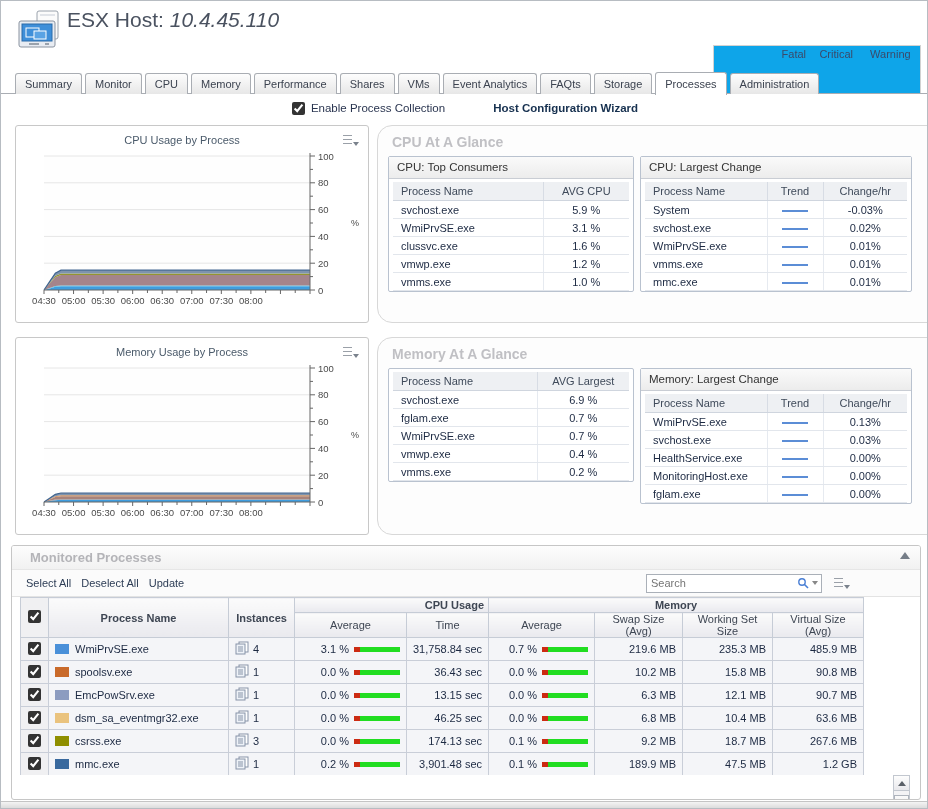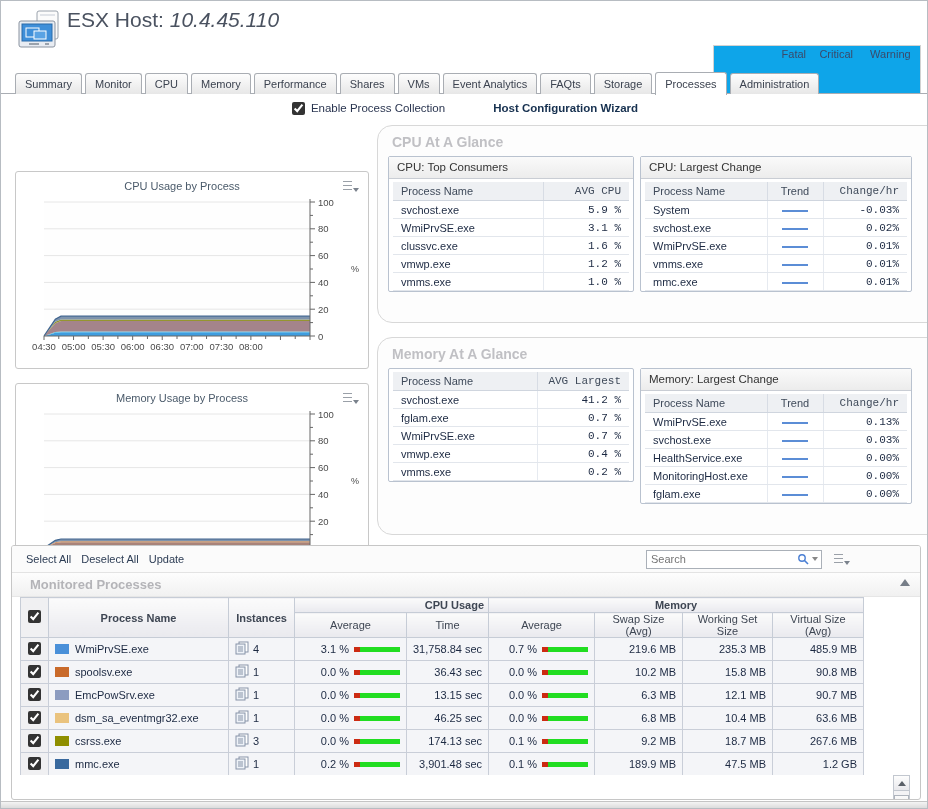--- a/index.html
+++ b/index.html
@@ -37,42 +37,42 @@
   .tab.active { background:#fff; height:23px; line-height:22px; z-index:2; margin-bottom:-1px; }
 
   
   #ctrls { position:absolute; left:0; top:96px; width:928px; height:22px;
     display:flex; justify-content:center; align-items:center; gap:48px; }
   #ctrls .cb-wrap { display:flex; align-items:center; gap:6px; font-size:11.5px; color:#2a3550; }
   #wizard-link { font-size:11.5px; font-weight:bold; color:#16304f; cursor:pointer; }
 
   
   .chart-panel { position:absolute; left:14px; width:354px; height:198px;
-    background:#fff; border:1px solid #c8c8c8; border-radius:3px;margin-top:46px; }
+    background:#fff; border:1px solid #c8c8c8; border-radius:3px; }
   .chart-title { position:absolute; left:0; right:20px; top:8px; text-align:center;
     font-size:11px; color:#4a5a6a; }
   .list-icon { position:absolute; right:9px; top:8px; width:16px; height:12px; cursor:pointer; }
   .list-icon .lines { position:absolute; left:0; top:1px; width:9px; height:9px;
     background:repeating-linear-gradient(#9aa0a8 0 1px,transparent 1px 4px); }
   .list-icon .arr { position:absolute; right:0; bottom:0; width:0; height:0;
     border-left:3px solid transparent; border-right:3px solid transparent; border-top:4px solid #7a828c; }
   .chart-svg { position:absolute; left:10px; top:24px; }
 
   .glance-panel { position:absolute; left:376px; width:636px; height:198px;
     background:#fdfdfd; border:1px solid #d8d8d8; border-radius:15px; }
   .glance-title { position:absolute; left:14px; top:8px; font-size:14px; font-weight:bold; color:#c0c0c4; }
 
   .g-table { position:absolute; top:30px; background:#fff; border:1px solid #b9c2cf; border-radius:2px; }
   .g-table .g-cap { height:22px; line-height:21px; padding-left:8px; font-size:11.5px; color:#333;
     background:linear-gradient(#fafafa,#ececec); border-bottom:1px solid #c9cdd4; }
   .g-table table { border-collapse:collapse; width:calc(100% - 8px); margin:3px 4px 0 4px; font-size:11px; }
   .g-table th { background:#eef0f3; color:#3f4a5a; font-weight:normal; text-align:left;
     padding:3px 8px; border-bottom:1px solid #cfd5de; border-right:1px solid #d7dce4; }
   .g-table th:last-child, .g-table td:last-child { border-right:none; }
-  .g-table th.num, .g-table td.num { text-align:right;font-family:Liberation Mono, monospace; }
+  .g-table th.num, .g-table td.num { text-align:center; }
   .g-table th.ctr, .g-table td.ctr { text-align:center; }
   .g-table td { color:#1c2942; padding:2.5px 8px; border-bottom:1px solid #e2e6ec; border-right:1px solid #e6eaf0; }
   .trend-dash { display:inline-block; width:26px; height:2px; background:#5b8dd6; vertical-align:middle; }
 
   
   #mon-panel { position:absolute; left:10px; top:544px; width:910px; height:255px;
     background:#fff; border:1px solid #c6c6c6; border-radius:3px; overflow:hidden; }
   #mon-head { height:24px; background:linear-gradient(#fdfdfd,#f1f1f1); border-bottom:1px solid #e6e6e6;
     position:relative; }
   #mon-title { position:absolute; left:18px; top:4px; font-size:13px; font-weight:bold; color:#b4b4b8; }
@@ -389,21 +389,21 @@
       <table>
         <thead>
             <tr>
           <th>Process Name</th>
           <th class="num" style="width:92px">AVG Largest</th>
         </tr>
           </thead>
         <tbody id="mem-top-body">
             <tr>
               <td>svchost.exe</td>
-              <td class="num">41.2 %</td>
+              <td class="num">6.9 %</td>
             </tr>
             <tr>
               <td>fglam.exe</td>
               <td class="num">0.7 %</td>
             </tr>
             <tr>
               <td>WmiPrvSE.exe</td>
               <td class="num">0.7 %</td>
             </tr>
             <tr>
@@ -452,42 +452,42 @@
               <td>fglam.exe</td>
               <td class="ctr"><span class="trend-dash"></span></td>
               <td class="num">0.00%</td>
             </tr>
           </tbody>
       </table>
     </div>
   </div>
 
   <div id="mon-panel">
+    <div id="mon-head">
+      <span id="mon-title">Monitored Processes</span>
+      <span id="mon-collapse"></span>
+    </div>
     <div id="mon-toolbar">
       <span class="tlink">Select All</span>
       <span class="tlink">Deselect All</span>
       <span class="tlink">Update</span>
       <div id="searchbox">
         <input id="search-input" placeholder="Search" style="">
         <span class="sdrop">
           <svg width="13" height="13" viewBox="0 0 13 13">
             <circle cx="5" cy="5" r="3.2" fill="none" stroke="#4a7fd4" stroke-width="1.4"></circle>
             <line x1="7.5" y1="7.5" x2="11" y2="11" stroke="#4a7fd4" stroke-width="1.6"></line>
           </svg>
           <span class="sarr"></span>
         </span>
       </div>
       <div id="tb-list-icon">
           <span class="lines"></span>
           <span class="arr"></span>
         </div>
-    </div>
-    <div id="mon-head">
-      <span id="mon-title">Monitored Processes</span>
-      <span id="mon-collapse"></span>
     </div>
 
     <div id="mon-tablewrap">
       <table id="mon-table">
         <colgroup>
           <col style="width:28px">
             <col style="width:180px">
             <col style="width:66px">
           <col style="width:112px">
             <col style="width:82px">

